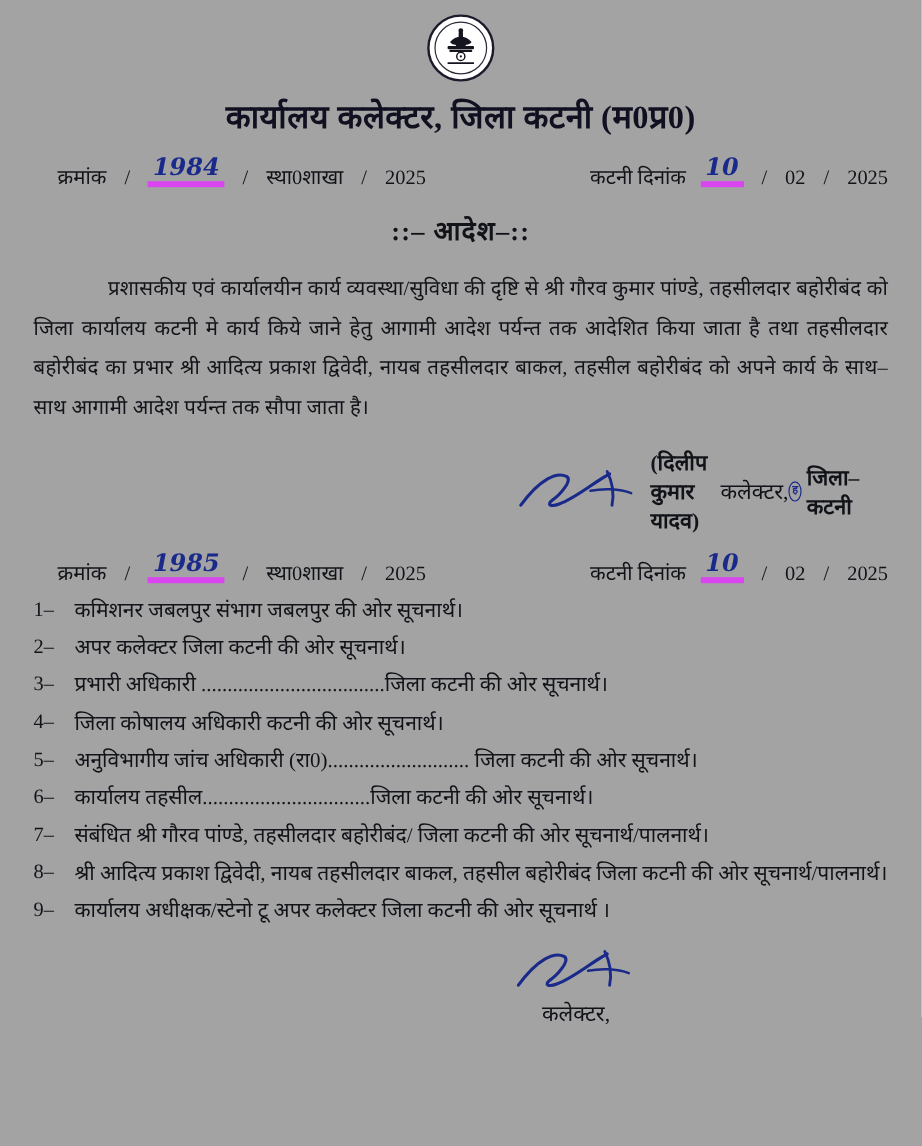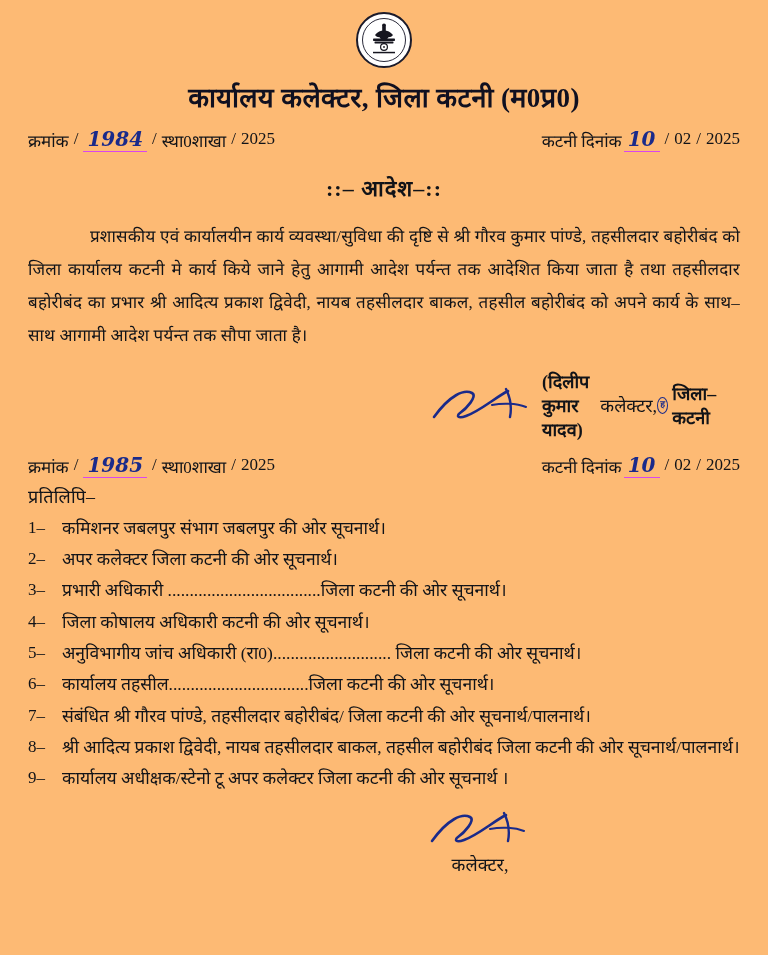--- a/index.html
+++ b/index.html
@@ -12,21 +12,21 @@
     height: 955px;
     font-family: "Liberation Serif", serif;
     color: #111318;
     overflow: hidden;
     position: relative;
   }
   .page {
     position: relative;
     width: 768px;
     height: 955px;
-    background: #fdba74;
+    background: #a3a3a3;
     box-sizing: border-box;
     padding: 0 28px;
   }
 
   
   .emblem-wrap {
     display: flex;
     justify-content: center;
     padding-top: 12px;
   }
@@ -61,31 +61,31 @@
   }
 
   
   .ref-row {
     display: flex;
     justify-content: space-between;
     align-items: flex-end;
     margin-top: 14px;
     font-size: 17px;
   }
-  .ref-left, .ref-right { display: flex; gap: 2px; white-space: nowrap; }
+  .ref-left, .ref-right { display: flex; align-items: flex-end; gap: 12px; white-space: nowrap; margin-left: 20px; }
   .hand {
     font-family: "DejaVu Serif", serif;
     font-style: italic;
     font-weight: bold;
     color: #1a2a8a;
     font-size: 20px;
     position: relative;
     top: -2px;
     padding: 0 4px;
-    border-bottom: 1px solid #d946ef;
+    border-bottom: 5px solid #d946ef;
   }
   .sep { padding: 0 3px; }
 
   
   .order-title {
     text-align: center;
     font-size: 22px;
     font-weight: bold;
     margin-top: 18px;
     letter-spacing: 1px;
@@ -264,21 +264,20 @@
     <div class="ref-right">
       <span>कटनी दिनांक</span>
       <span class="hand">10</span>
       <span class="sep">/</span>
       <span>02</span>
       <span class="sep">/</span>
       <span>2025</span>
     </div>
   </div>
 
-  <div class="copy-label">प्रतिलिपि–</div>
 
   <ol class="copy-list">
     <li>
         <span class="num">1–</span>
         <span class="itxt">कमिशनर जबलपुर संभाग जबलपुर की ओर सूचनार्थ।</span>
       </li>
     <li>
         <span class="num">2–</span>
         <span class="itxt">अपर कलेक्टर जिला कटनी की ओर सूचनार्थ।</span>
       </li>

